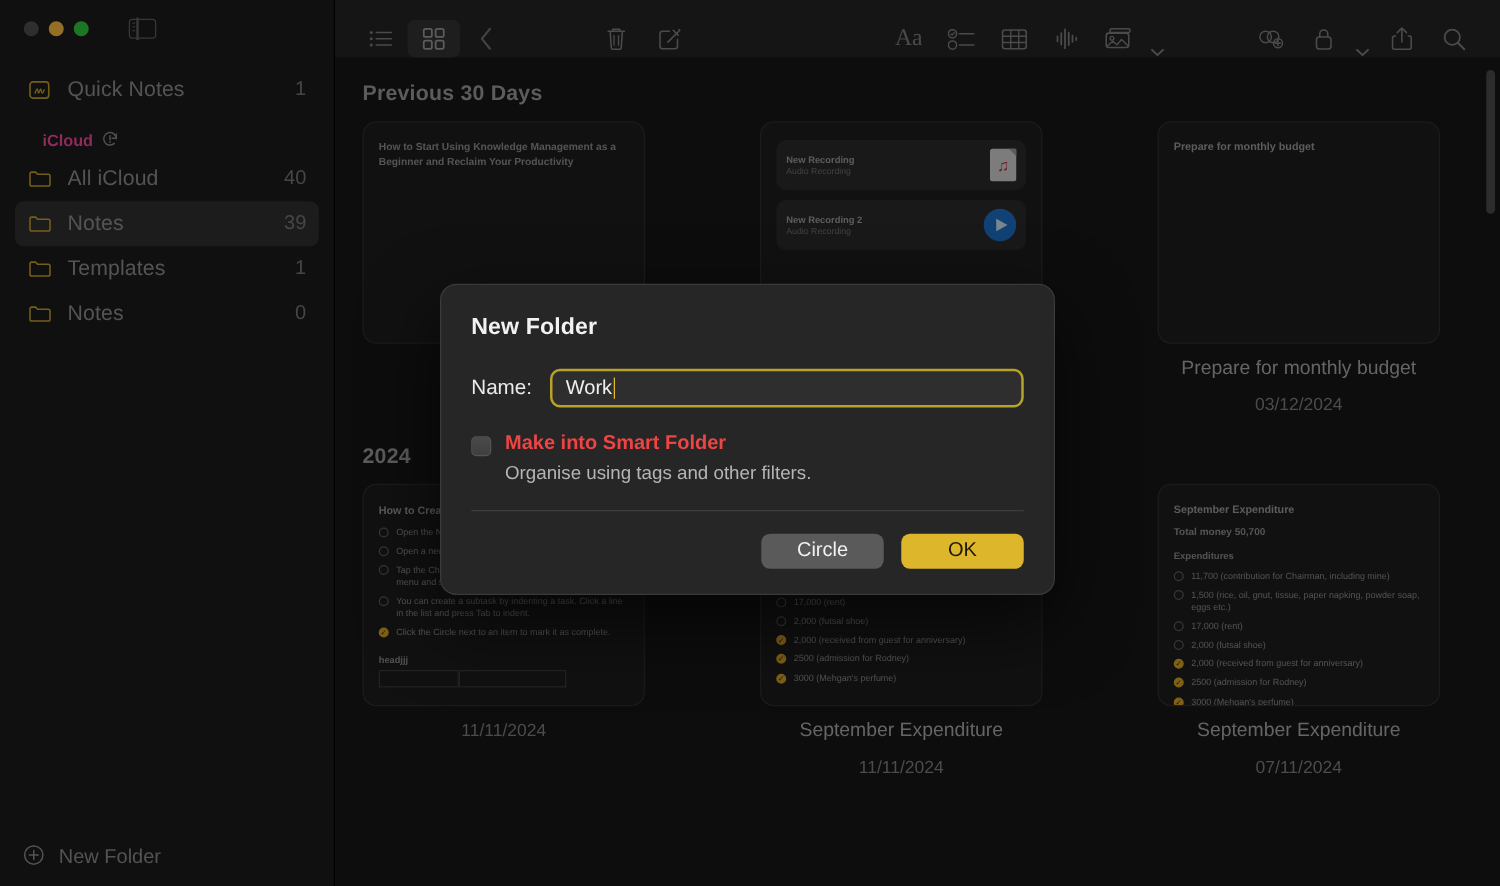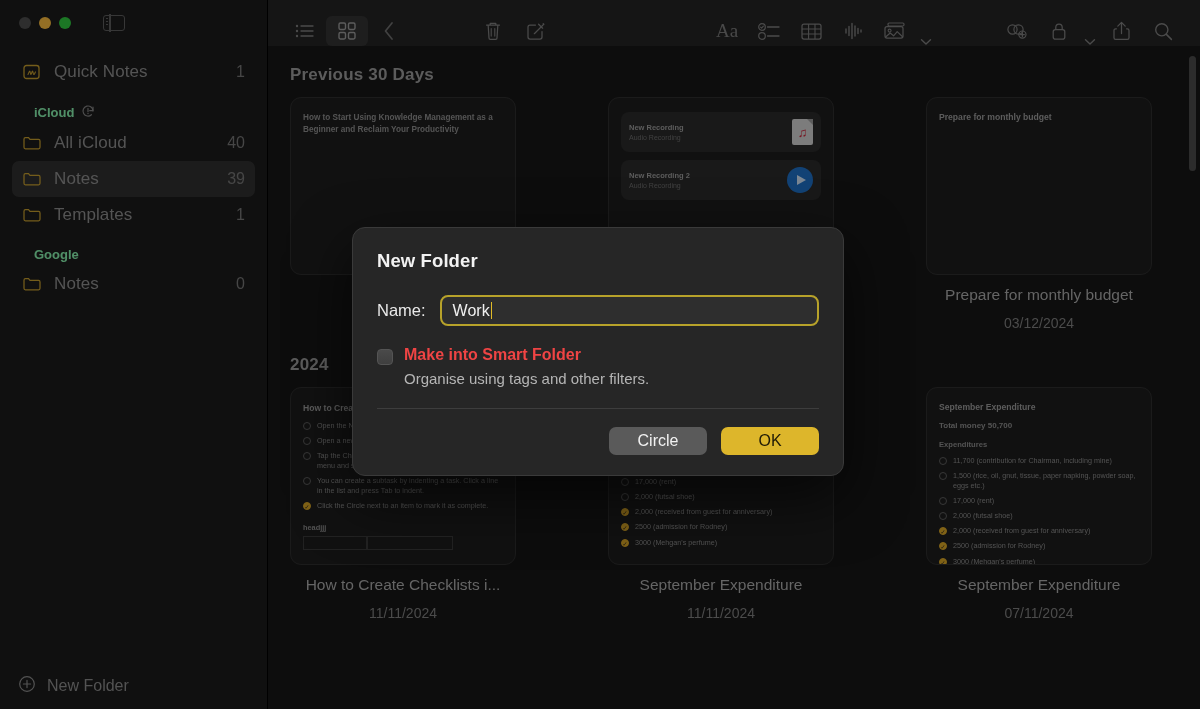--- a/index.html
+++ b/index.html
@@ -50,21 +50,21 @@
   }
   .side-row.selected { background: #303030; }
   .side-row .label {
     font-size: 17px; color: #8c8c8c; letter-spacing: .1px; flex: 1;
     white-space: nowrap; overflow: hidden; text-overflow: ellipsis;
   }
   .side-row .count { font-size: 16px; color: #757575; }
   .folder-ic { width: 20px; height: 16px; position: relative; flex: 0 0 20px; }
   .folder-ic svg { display:block; }
   .group-hdr {
-    font-size: 13px; font-weight: bold; color: #86efac;
+    font-size: 13px; font-weight: bold; color: #ec4899;
     padding: 14px 22px 4px 22px; display:flex; align-items:center; gap:7px;
   }
   .sync-ic { display:block; }
   .new-folder-btn {
     position: absolute; bottom: 0; left: 0; width: 268px; height: 46px;
     display: flex; align-items: center; padding-left: 18px; gap: 11px;
   }
   .new-folder-btn .label { font-size: 16px; color: #8a8a8a; }
 
   
@@ -234,23 +234,20 @@
       <div class="side-row">
         <span class="folder-ic">
           <svg width="20" height="16" viewBox="0 0 20 16">
               <path d="M2 4.2c0-.9.6-1.5 1.4-1.5h3.1l1.5 1.7h8.6c.8 0 1.4.6 1.4 1.5v6.4c0 .9-.6 1.5-1.4 1.5H3.4c-.8 0-1.4-.6-1.4-1.5z" fill="none" stroke="#c29b2e" stroke-width="1.25"></path>
             </svg>
         </span>
         <span class="label">Templates</span>
         <span class="count">1</span>
       </div>
 
-      <div class="group-hdr">
-        <span>Google</span>
-      </div>
 
       <div class="side-row">
         <span class="folder-ic">
           <svg width="20" height="16" viewBox="0 0 20 16">
               <path d="M2 4.2c0-.9.6-1.5 1.4-1.5h3.1l1.5 1.7h8.6c.8 0 1.4.6 1.4 1.5v6.4c0 .9-.6 1.5-1.4 1.5H3.4c-.8 0-1.4-.6-1.4-1.5z" fill="none" stroke="#c29b2e" stroke-width="1.25"></path>
             </svg>
         </span>
         <span class="label">Notes</span>
         <span class="count">0</span>
       </div>
@@ -459,21 +456,20 @@
                   <span class="ck-b done"></span>
                   <span class="ck-t">Click the Circle next to an item to mark it as complete.</span>
                 </div>
             </div>
             <div class="ck-foot">headjjj</div>
             <div class="ck-tbl">
                 <div style="width:64px"></div>
                 <div style="width:86px"></div>
               </div>
           </div>
-          <div class="card-caption">How to Create Checklists i...</div>
           <div class="card-date">11/11/2024</div>
         </div>
 
         <div class="card-wrap">
           <div class="card">
             <div class="ex-sub" style="margin-top:0">Total money 50,700</div>
             <div class="ex-lbl">Expenditures</div>
             <div class="ck-row">
                 <span class="ck-b"></span>
                 <span class="ck-t">11,700 (contribution for Chairman, including mine)</span>

